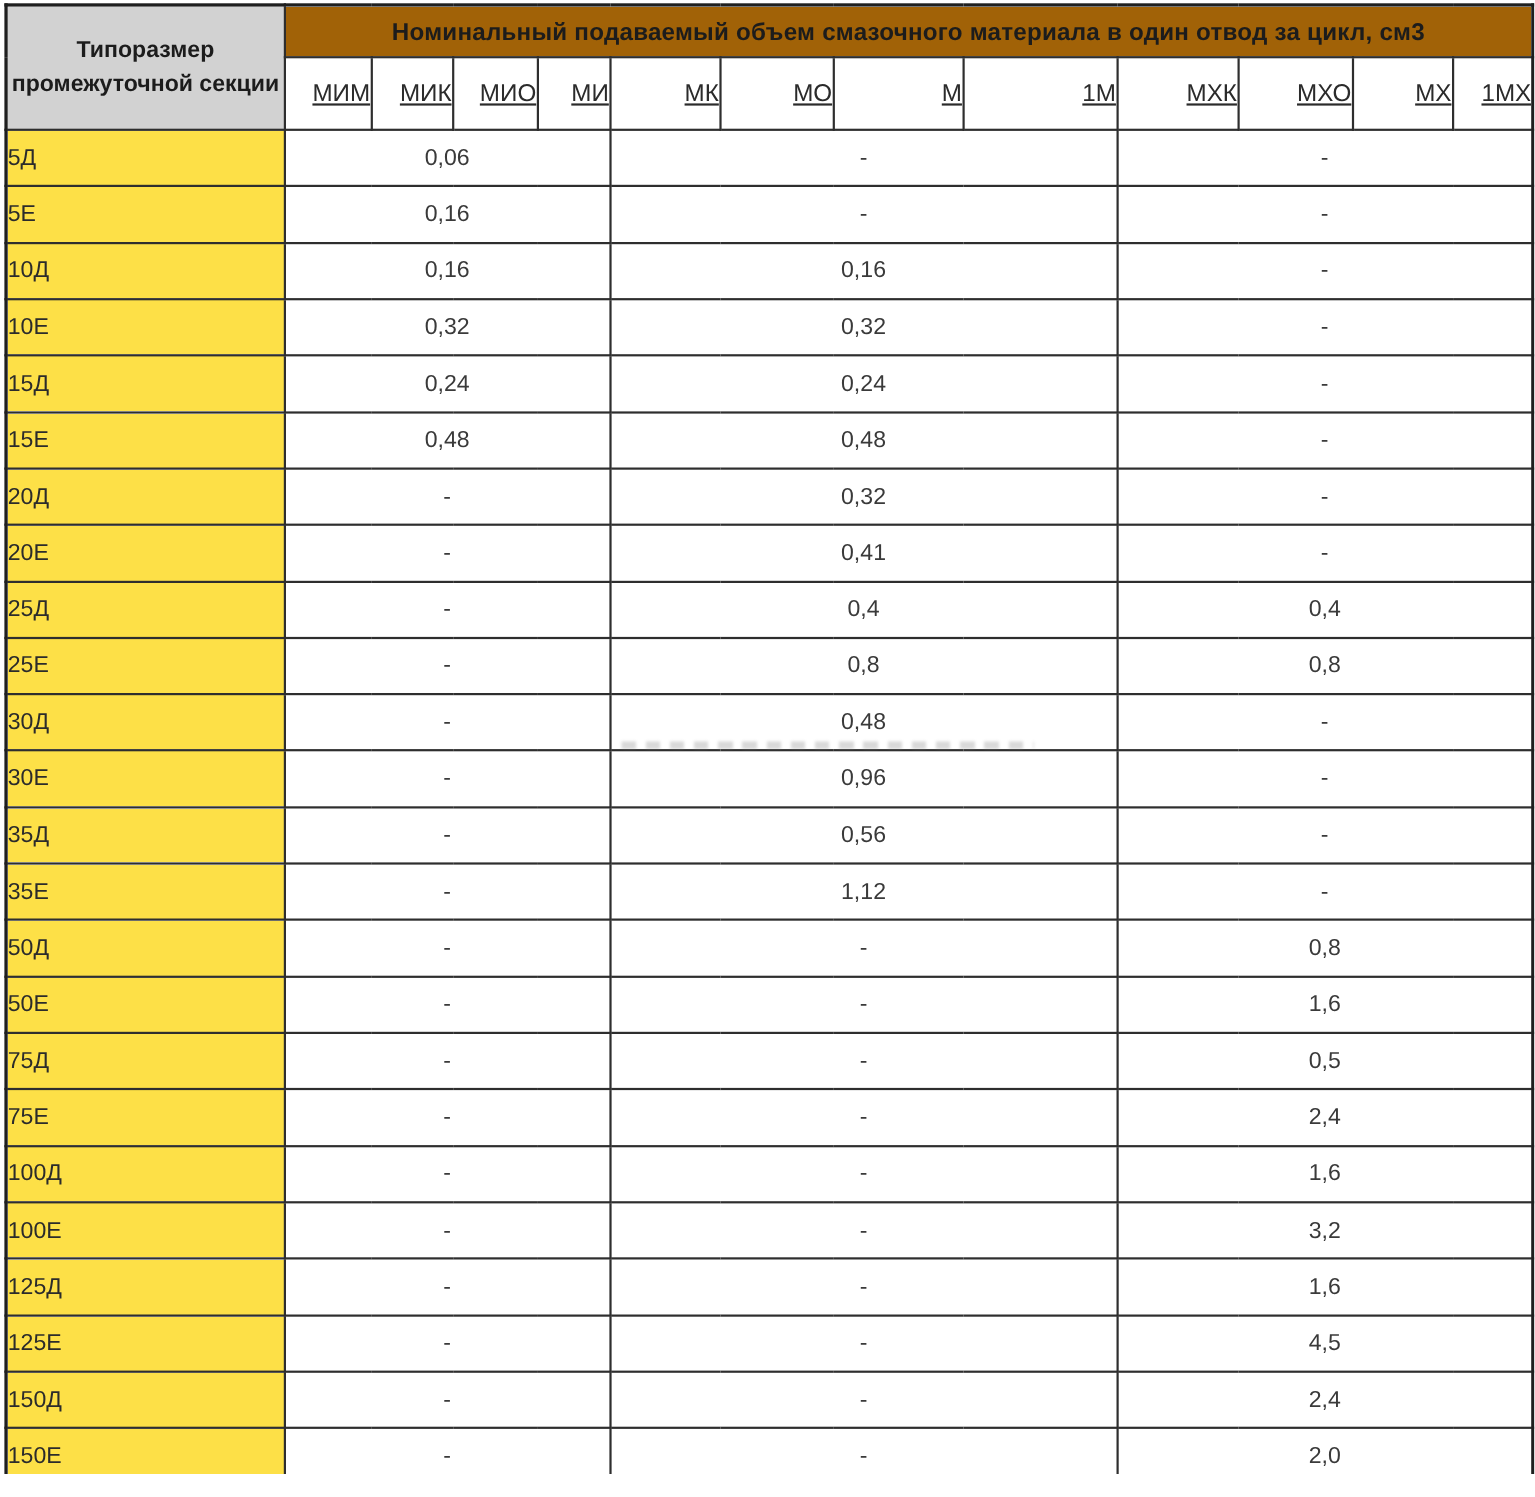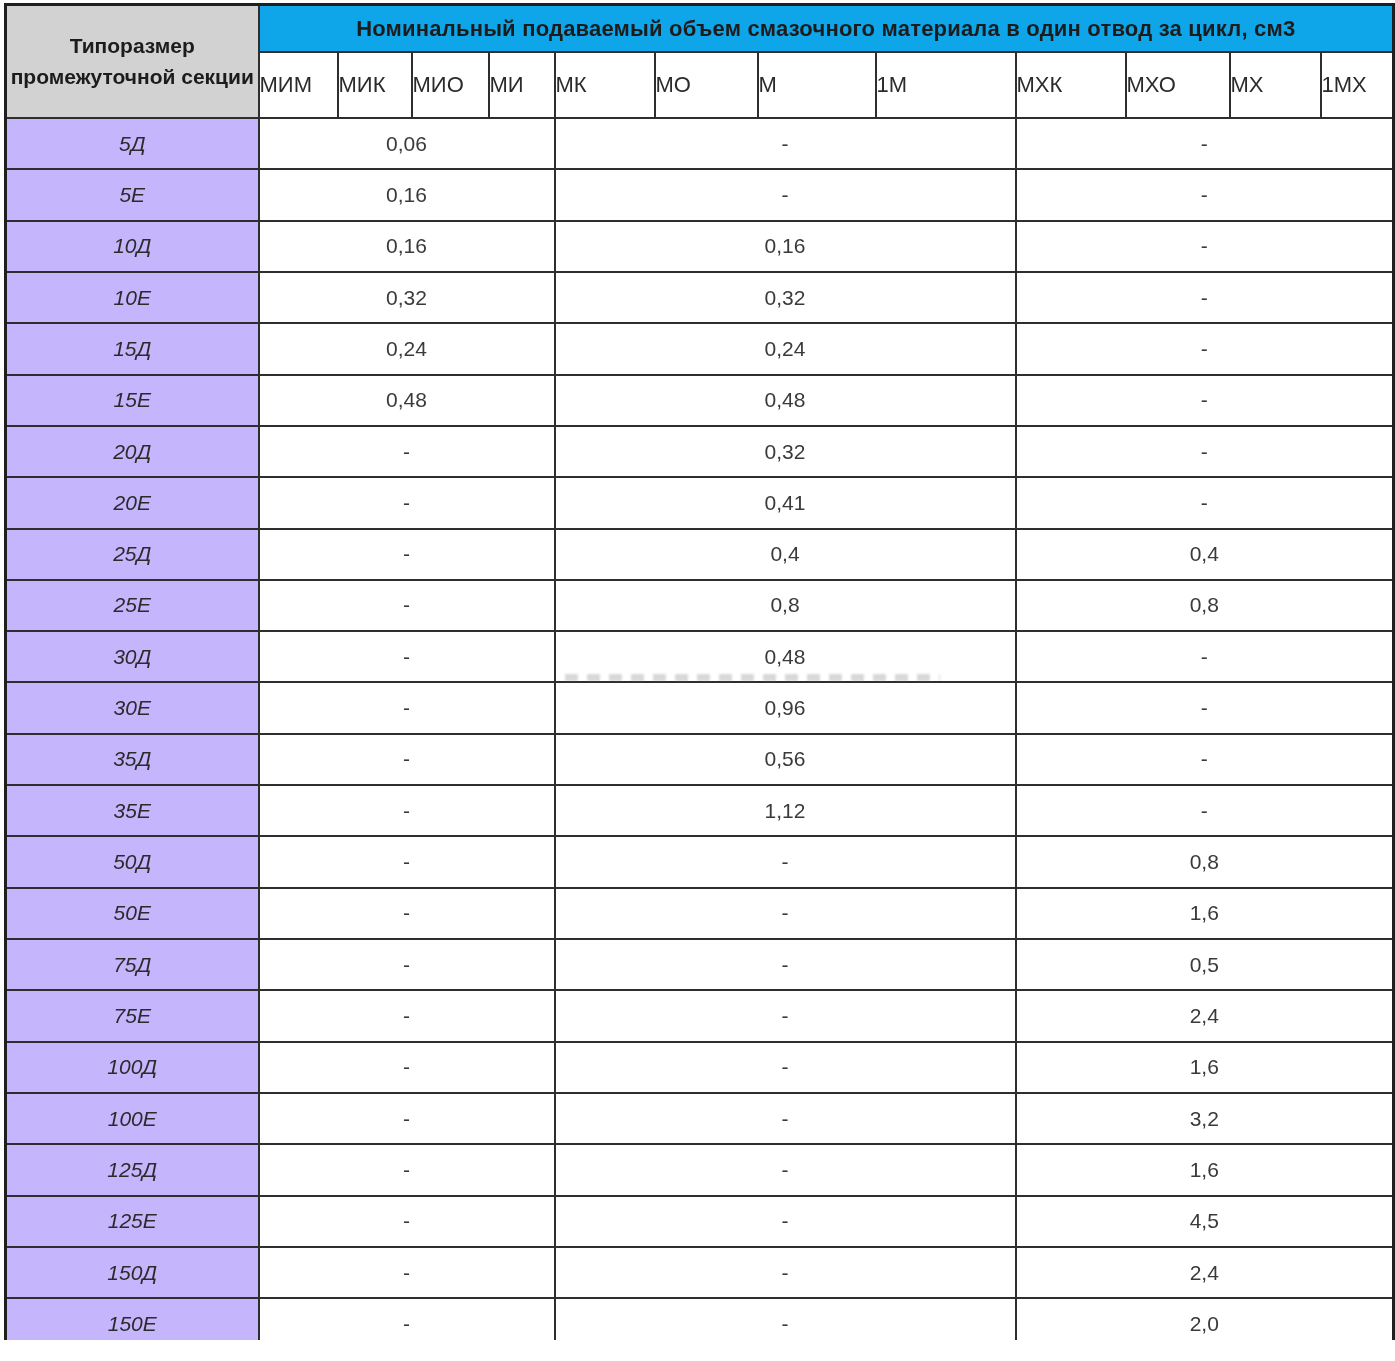--- a/index.html
+++ b/index.html
@@ -36,49 +36,49 @@
     background: #d2d2d2;
     font-size: 21px;
     font-weight: bold;
     color: #1c1c1c;
     text-align: center;
     vertical-align: middle;
     line-height: 1.45;
     padding: 0 14px;
   }
   th.main {
-    background: #0ea5e9;
+    background: #a16207;
     font-size: 22px;
     font-weight: bold;
     color: #1c1c1c;
     text-align: center;
     vertical-align: middle;
     height: 45px;
     letter-spacing: 0.2px;
   }
   th.sub {
     background: #ffffff;
     font-size: 22px;
     font-weight: 400;
     color: #2b2b2b;
-    text-align: left;
+    text-align: right;
     vertical-align: middle;
     height: 64px;
+    text-decoration: underline;
   }
   tbody tr {
     height: 51px;
   }
   td.rowlabel {
-    background: #c4b5fd;
+    background: #fde047;
     font-size: 21px;
     color: #2b2b2b;
-    text-align: center;
+    text-align: left;
     vertical-align: middle;
     padding-left: 14px;
-    font-style: italic;
   }
   td.val {
     background: #ffffff;
     font-size: 21px;
     color: #3a3a3a;
     text-align: center;
     vertical-align: middle;
   }
   
   .watermark {

